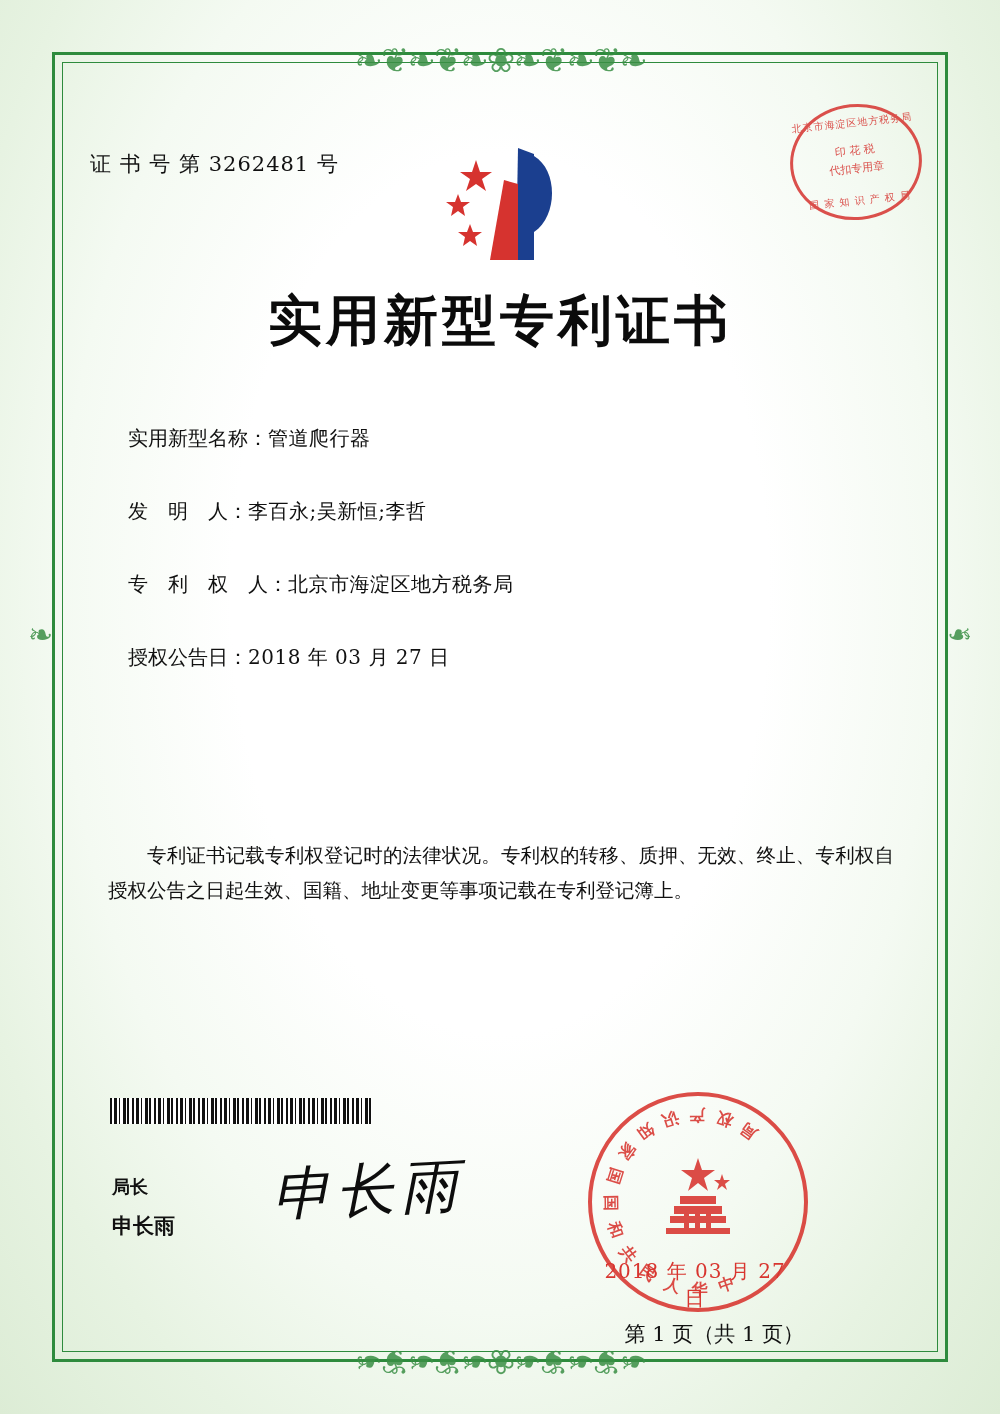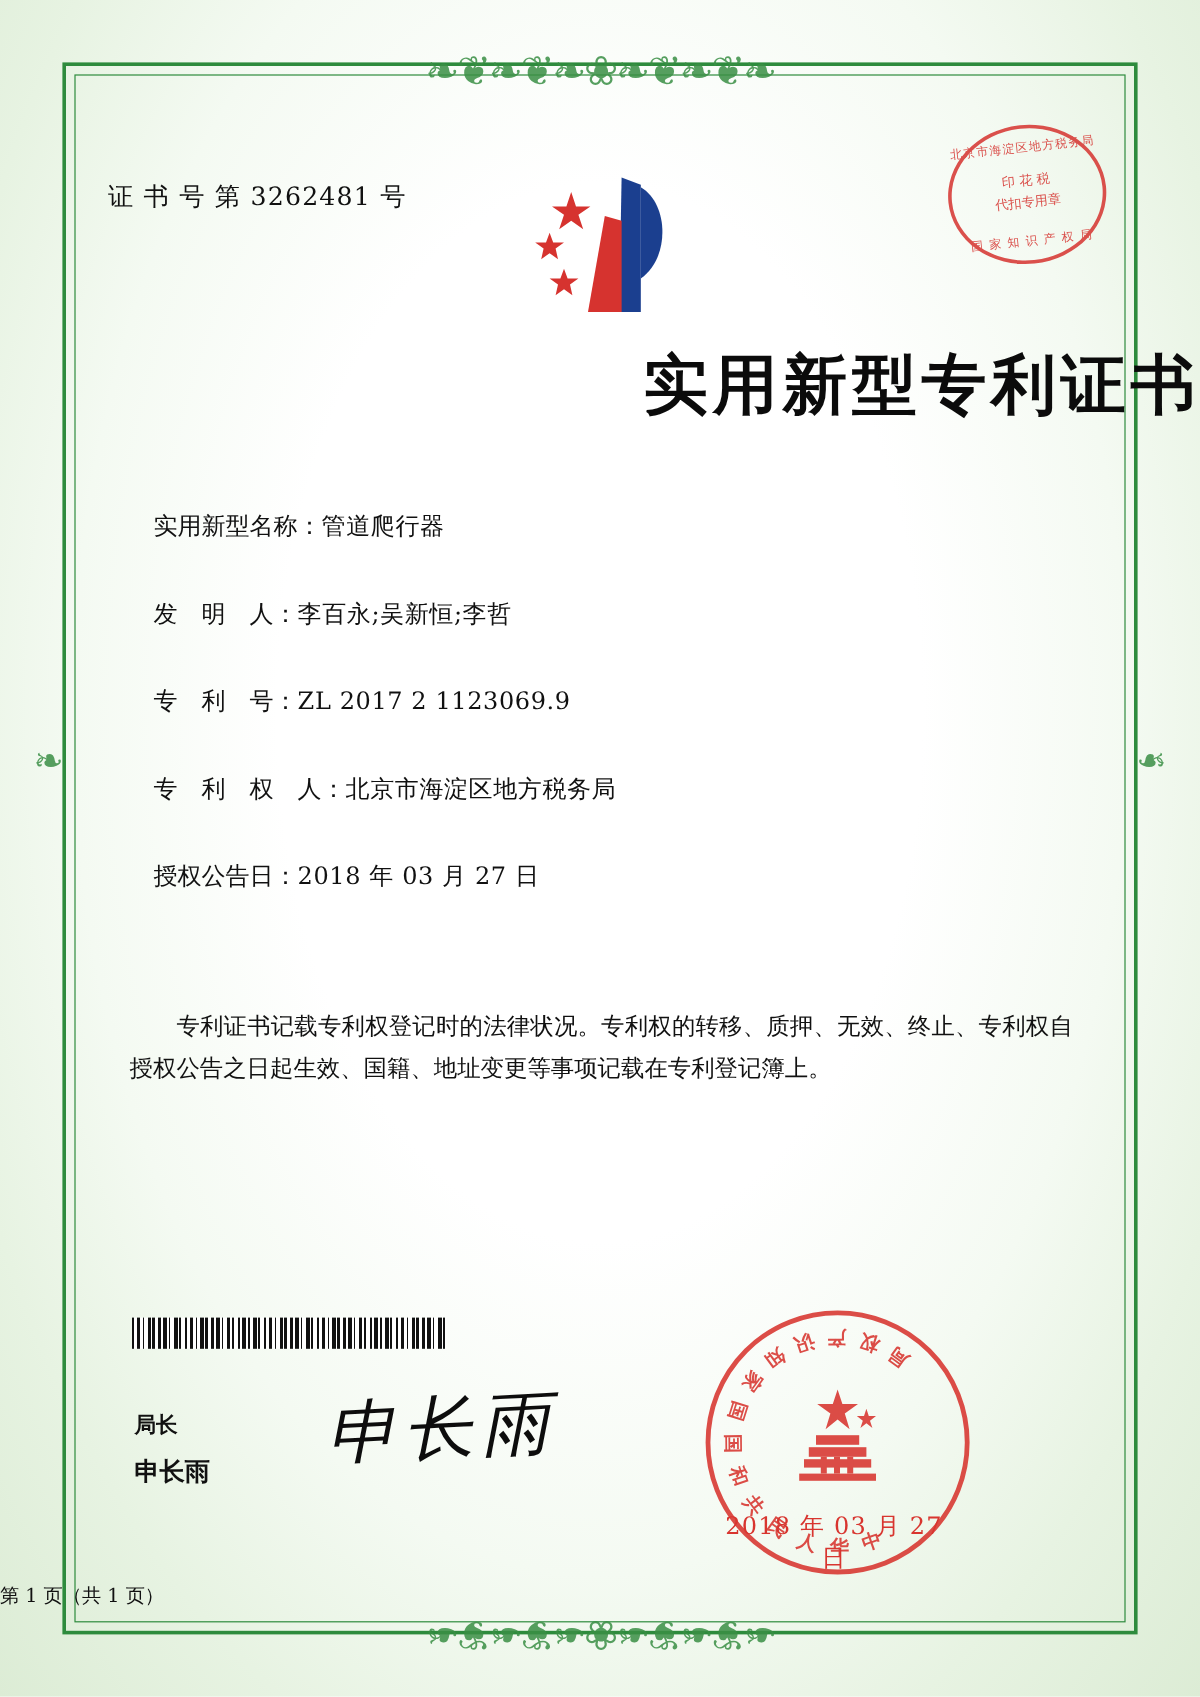--- a/index.html
+++ b/index.html
@@ -111,21 +111,21 @@
     font-family: "DejaVu Sans", sans-serif;
   }
   .stamp-top .mid1 { top: 36px; }
   .stamp-top .mid2 { top: 54px; }
 
   
   .main-title {
     position: absolute;
     left: 0; top: 285px;
     width: 1000px;
-    text-align: right;
+    text-align: center;
     font-size: 54px;
     font-weight: bold;
     letter-spacing: 4px;
     color: #0b0b0b;
     font-family: "DejaVu Serif", serif;
   }
 
   
   .fields {
     position: absolute;
@@ -235,22 +235,22 @@
     color: #d8352f;
     font-family: "DejaVu Serif", serif;
     letter-spacing: 1px;
   }
 
   
   .footer {
     position: absolute;
     left: 0; top: 1320px;
     width: 804px;
-    text-align: left;
-    font-size: 16px;
+    text-align: right;
+    font-size: 21px;
     color: #111;
     font-family: "DejaVu Serif", serif;
   }
 </style>
 </head>
 <body>
 
 <div class="page">
 
   <div class="frame-outer"></div>
@@ -282,23 +282,20 @@
   </div>
 
   <div class="main-title">实用新型专利证书</div>
 
   <div class="fields">
     <div class="field">
       <span class="label">实用新型名称：</span><span class="value">管道爬行器</span>
     </div>
     <div class="field">
       <span class="label">发　明　人：</span><span class="value">李百永;吴新恒;李哲</span>
-    </div>
-    <div class="field">
-      <span class="label">专　利　号：</span><span class="value">ZL 2017 2 1123069.9</span>
     </div>
     <div class="field">
       <span class="label">专　利　权　人：</span><span class="value">北京市海淀区地方税务局</span>
     </div>
     <div class="field">
       <span class="label">授权公告日：</span><span class="value">2018 年 03 月 27 日</span>
     </div>
   </div>
 
   <div class="paras">

